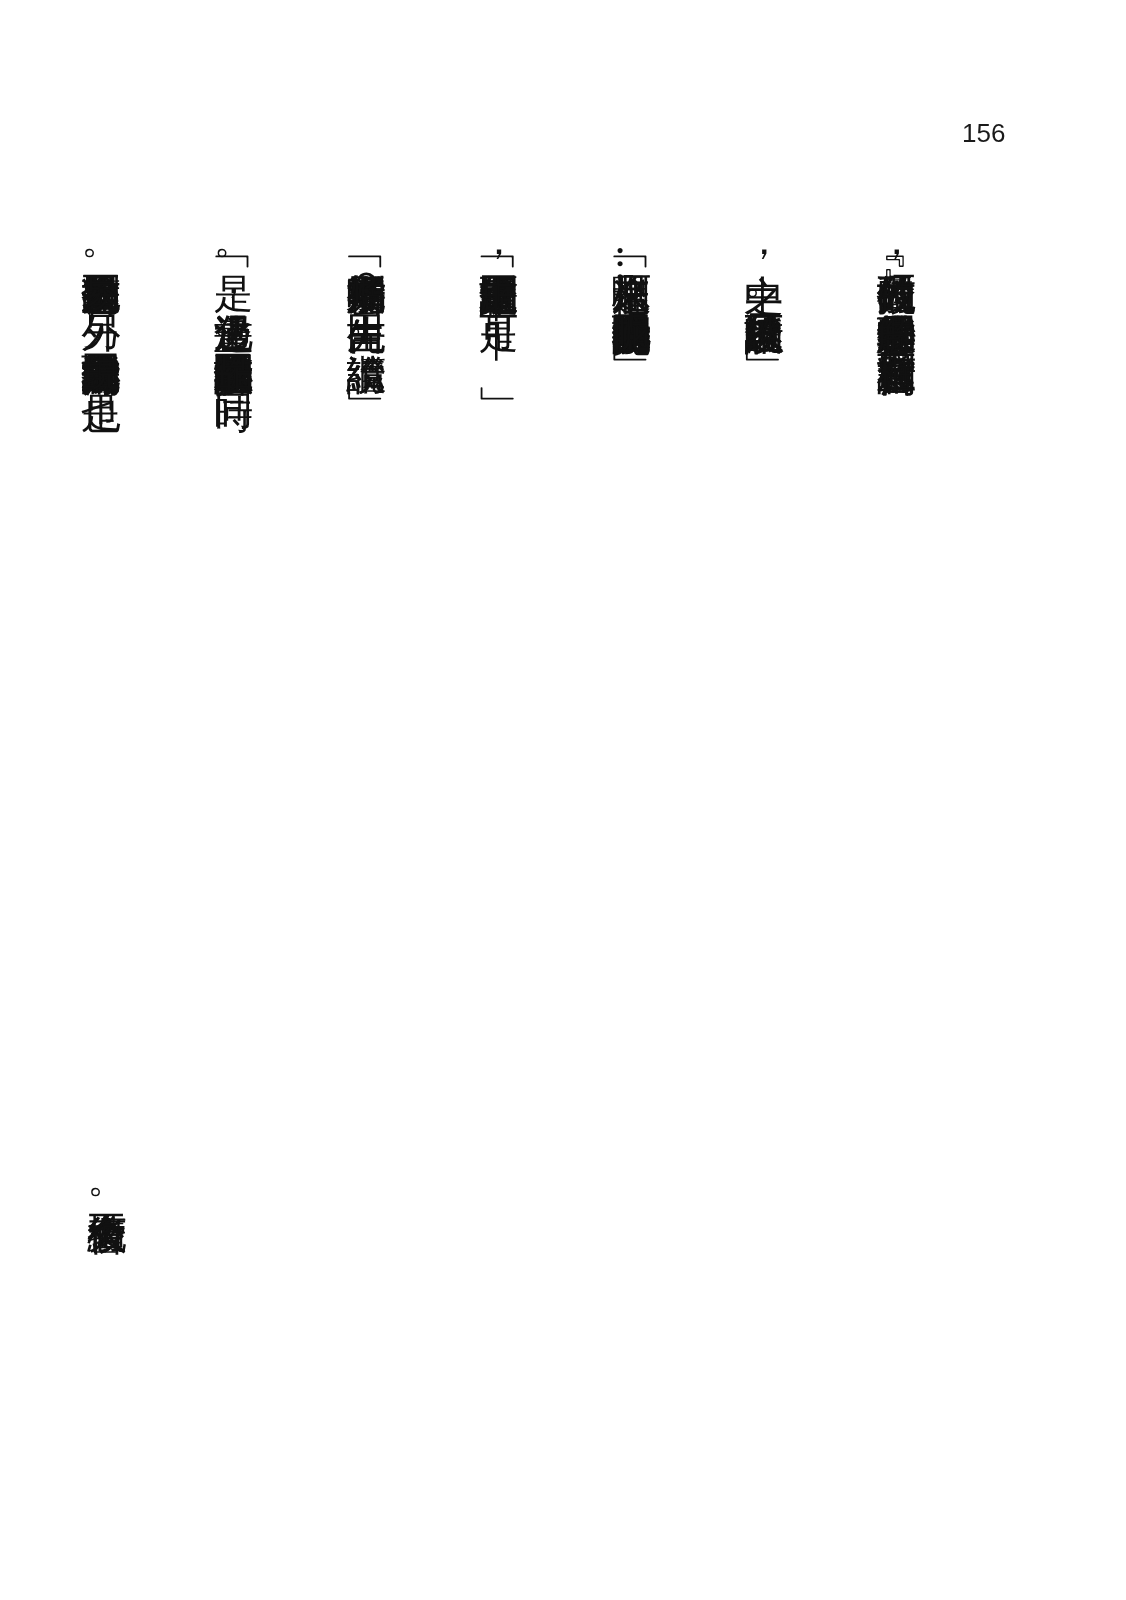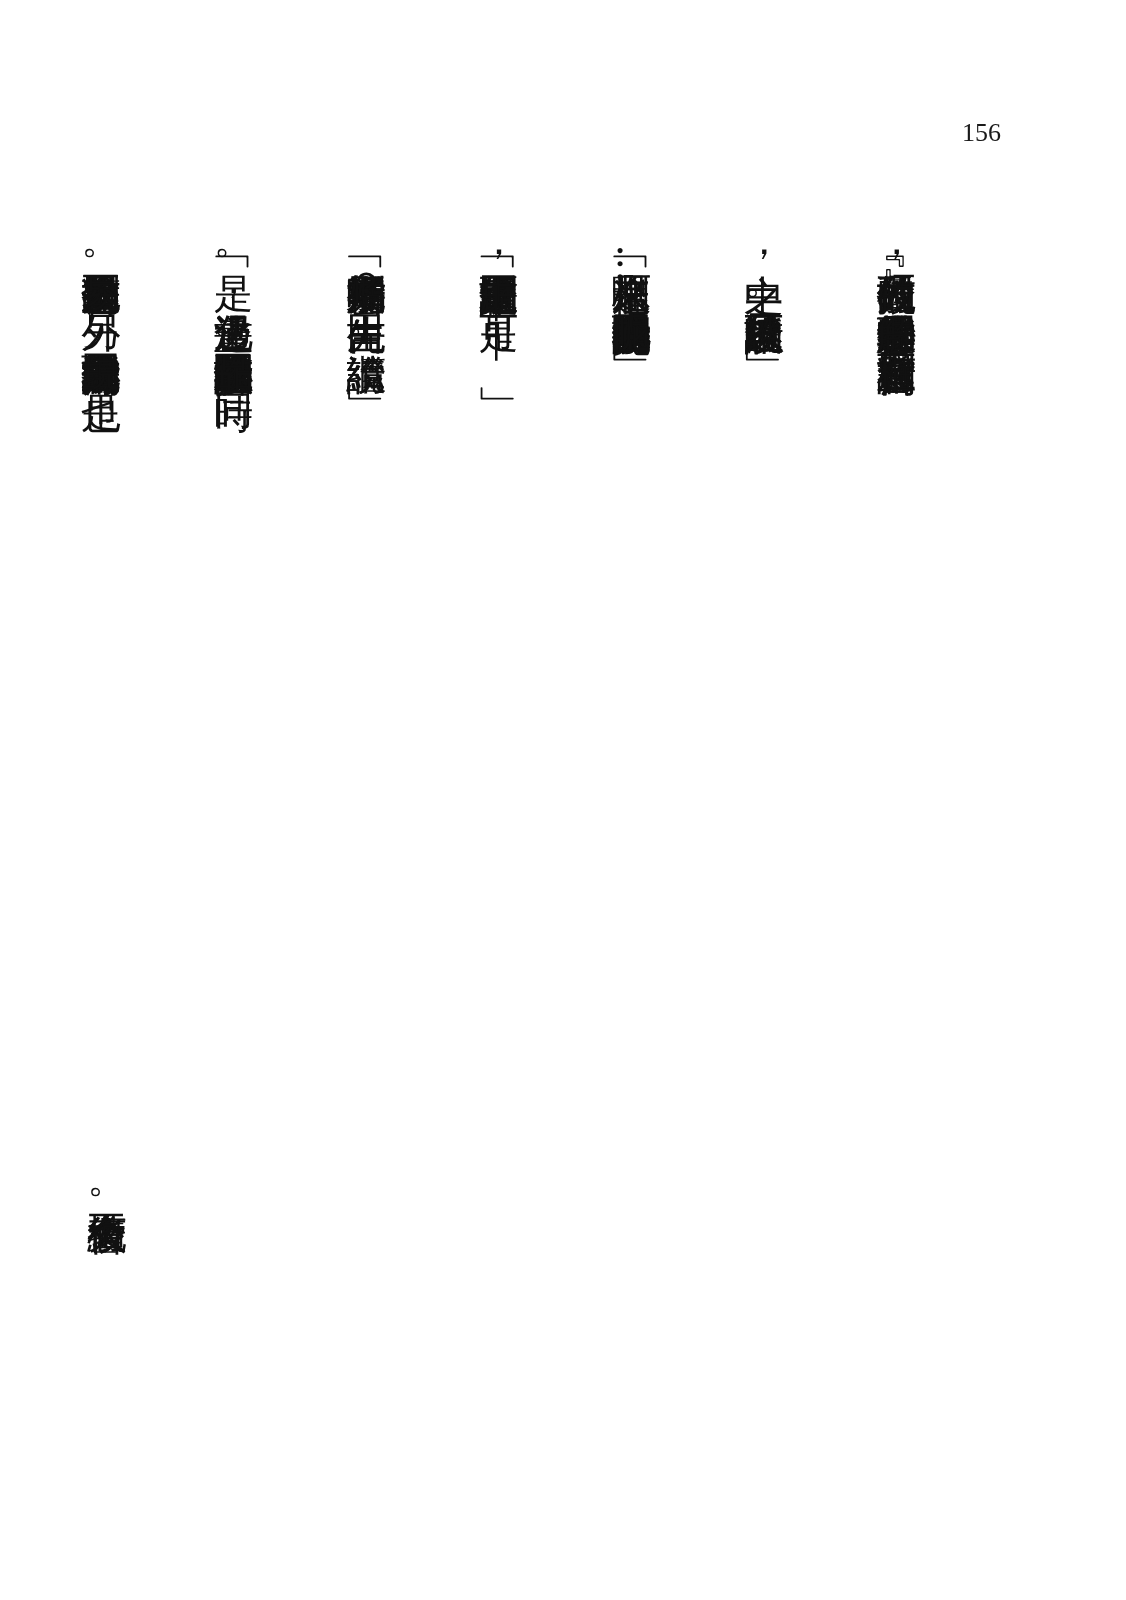--- a/index.html
+++ b/index.html
@@ -13,21 +13,21 @@
       position: relative;
       overflow: hidden;
       font-family: "DejaVu Serif", "Liberation Serif", serif;
       color: #111111;
     }
     .page-number {
       position: absolute;
       top: 118px;
       left: 962px;
       font-size: 26px;
-      font-family: Liberation Serif, serif;
+      font-family: Liberation Sans, sans-serif;
       color: #1a1a1a;
     }
     .body-text {
       position: absolute;
       top: 244px;
       right: 118px;
       height: 1190px;
       writing-mode: vertical-rl;
       font-size: 39.5px;
       line-height: 44.2px;

